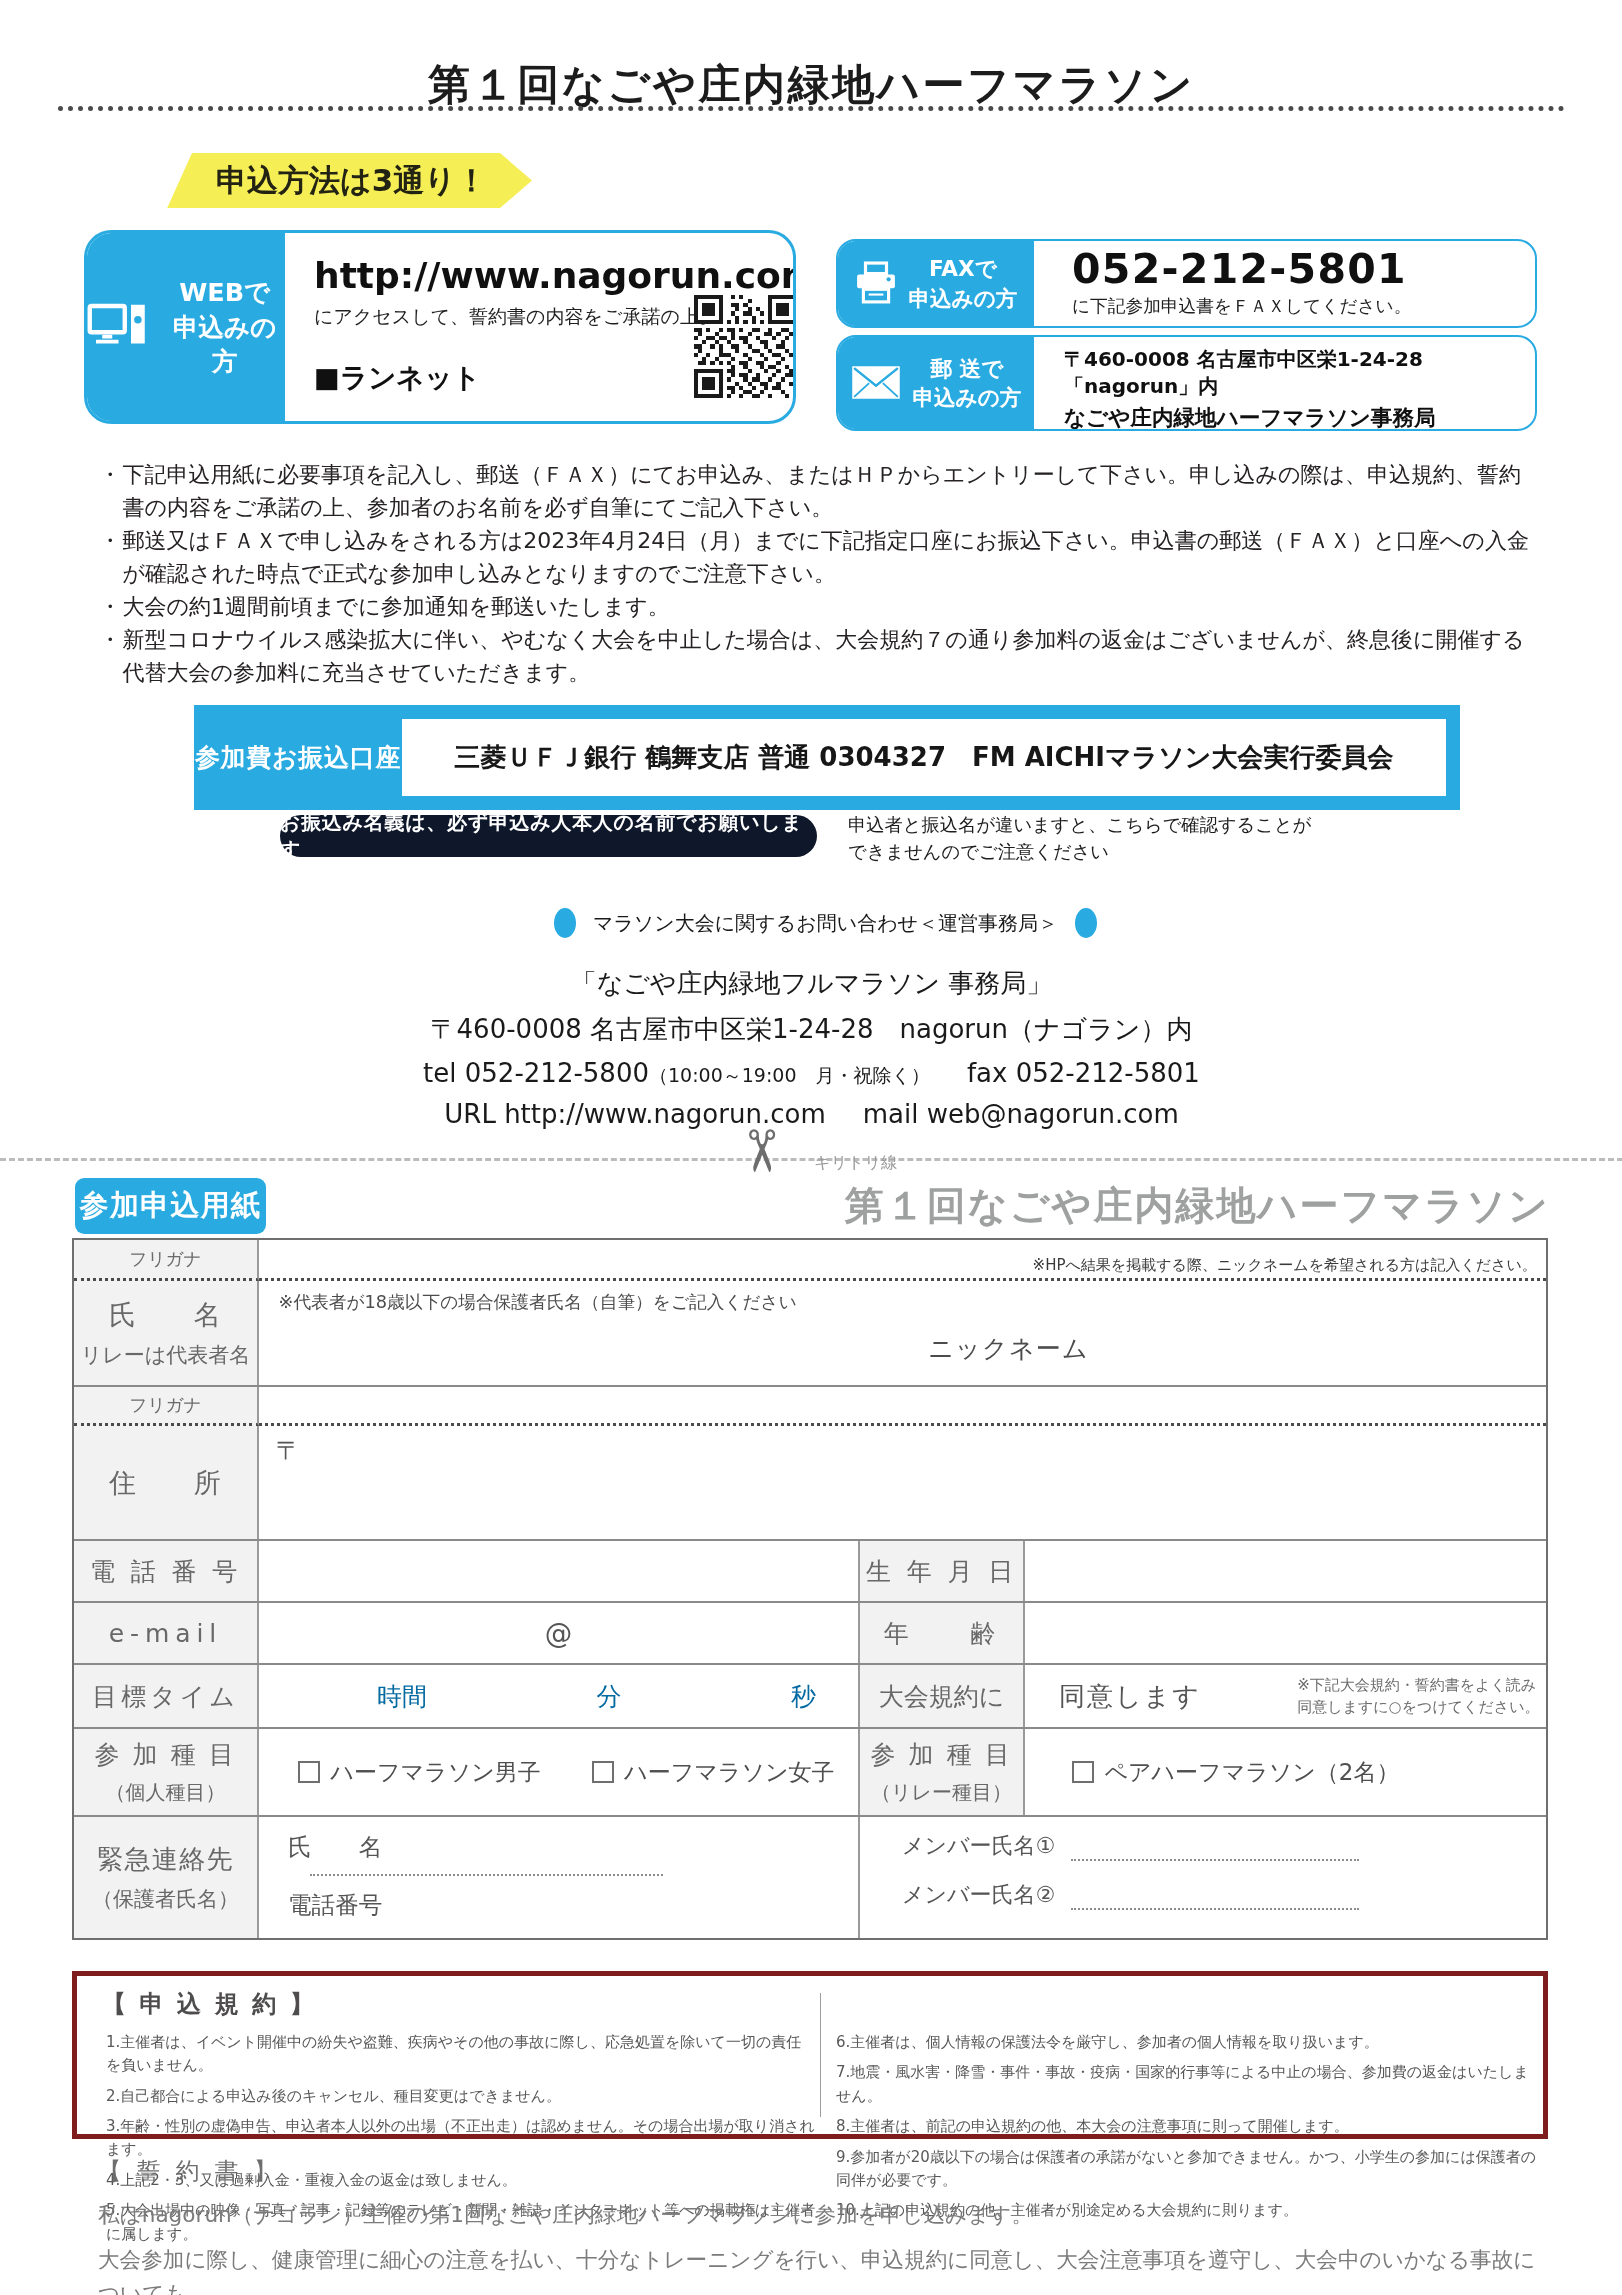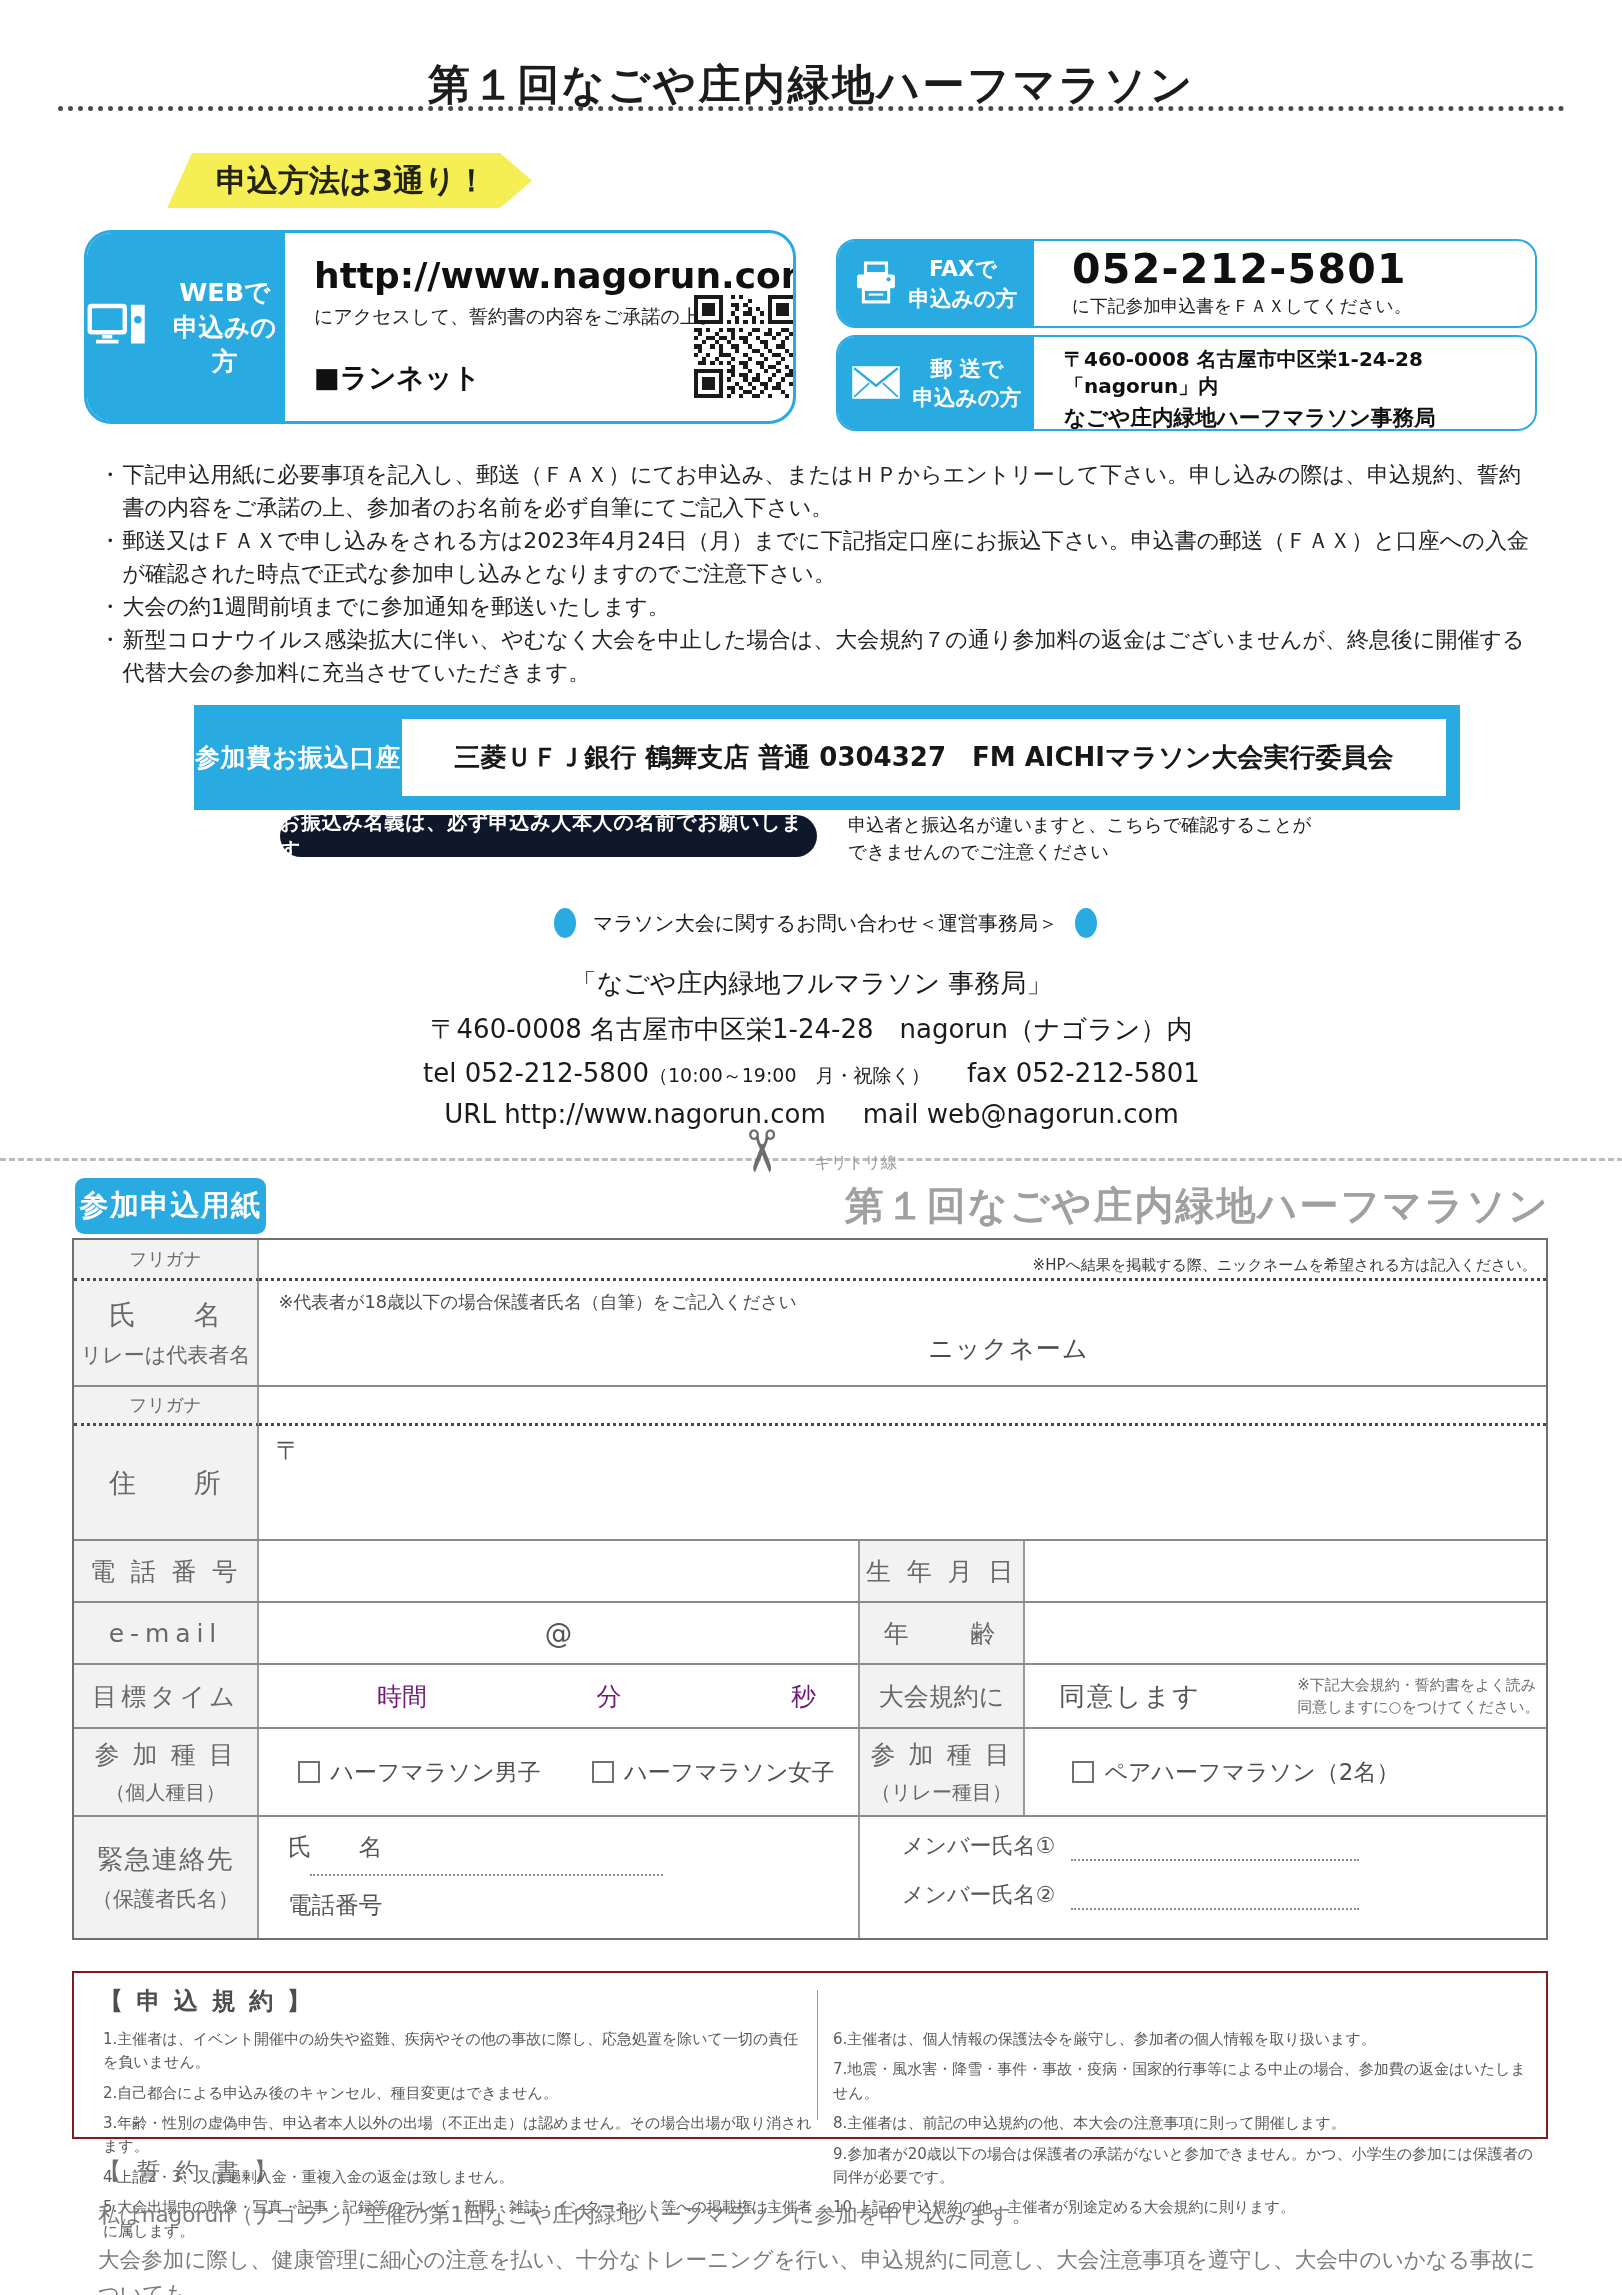--- a/index.html
+++ b/index.html
@@ -94,39 +94,39 @@
   #row-address{grid-template-columns:185px 1fr;grid-template-rows:39px 1fr;height:154px;}
   .addr-val{padding:7.9px 0 0 17px;font-size:25px;color:#555;}
   #row-phone,#row-email,#row-target{grid-template-columns:185px 601px 165px 1fr;}
   #row-phone{height:62px;}
   #row-email{height:62px;}
   #row-target{height:64px;}
   .mid-cell{border-right:2px solid #9a9a9a;}
   .spaced6{letter-spacing:3.9px;font-size:25px;}
   .spaced8{letter-spacing:5.9px;font-size:25px;}
   .email-val{display:flex;align-items:center;justify-content:center;font-size:27.5px;color:#555;}
-  .target-val{display:flex;align-items:center;justify-content:space-between;padding:0 42px 0 118px;font-size:25px;color:#701a75;}
+  .target-val{display:flex;align-items:center;justify-content:space-between;padding:0 42px 0 118px;font-size:25px;color:#0369a1;}
   .rules-val{display:flex;align-items:center;padding-left:34px;gap:19.6px;}
   .agree{font-size:26px;color:#555;letter-spacing:2px;}
   .agree-note{margin-left:auto;padding-right:6.5px;font-size:15px;color:#6b6b6b;line-height:1.5;text-align:left;}
   .agree-note p{margin:0;}
   #row-event{grid-template-columns:185px 601px 165px 1fr;height:88px;}
   .ind-val{display:flex;align-items:center;gap:51px;padding-left:39px;}
   .relay-val{display:flex;align-items:center;padding-left:47px;}
   .cb{display:flex;align-items:center;gap:10.5px;font-size:23px;color:#4f4f4f;}
   .cb .box{width:22px;height:22px;border:2px solid #6f6f6f;background:#fff;flex:none;}
   #row-emergency{grid-template-columns:185px 601px 1fr;height:121px;}
   .emg-val{border-right:2px solid #9a9a9a;padding:14.4px 26px 0 29px;font-size:23.6px;color:#555;}
   .emg-dotline{width:353px;margin:10.5px 0 13px 22px;border-bottom:2px dotted #8d8d8d;}
   .members-val{padding:14.4px 37px 0 42px;}
   .member-row{display:flex;align-items:flex-end;gap:15.7px;font-size:22px;color:#555;margin-bottom:18.3px;}
   .member-row .mdot{flex:1;max-width:288px;border-bottom:2px dotted #8d8d8d;height:25px;}
 
   
-  .terms{position:absolute;left:72px;top:1971px;width:1476px;height:168px;border:2px solid #7f1d1d;box-sizing:border-box;}
+  .terms{position:absolute;left:72px;top:1971px;width:1476px;height:168px;border:5px solid #7f1d1d;box-sizing:border-box;}
   .terms-title{position:absolute;left:25px;top:11.8px;font-size:24px;font-weight:bold;color:#4e4c4d;letter-spacing:2.6px;margin:0;}
   .terms-col{position:absolute;top:55px;font-size:15px;color:#595757;line-height:1.55;}
   .terms-col p{margin:0 0 7.2px;}
   #terms-left{left:29px;width:710px;}
   #terms-right{left:759px;width:701px;}
   .terms-divider{position:absolute;left:743px;top:17px;bottom:17px;border-left:1.3px solid #9c9c9c;}
 
   
   .pledge{position:absolute;left:98px;top:2155px;width:1446px;color:#7c7b7b;}
   .pledge-title{font-size:23.6px;letter-spacing:3.9px;color:#6f6e6e;margin:0;}

